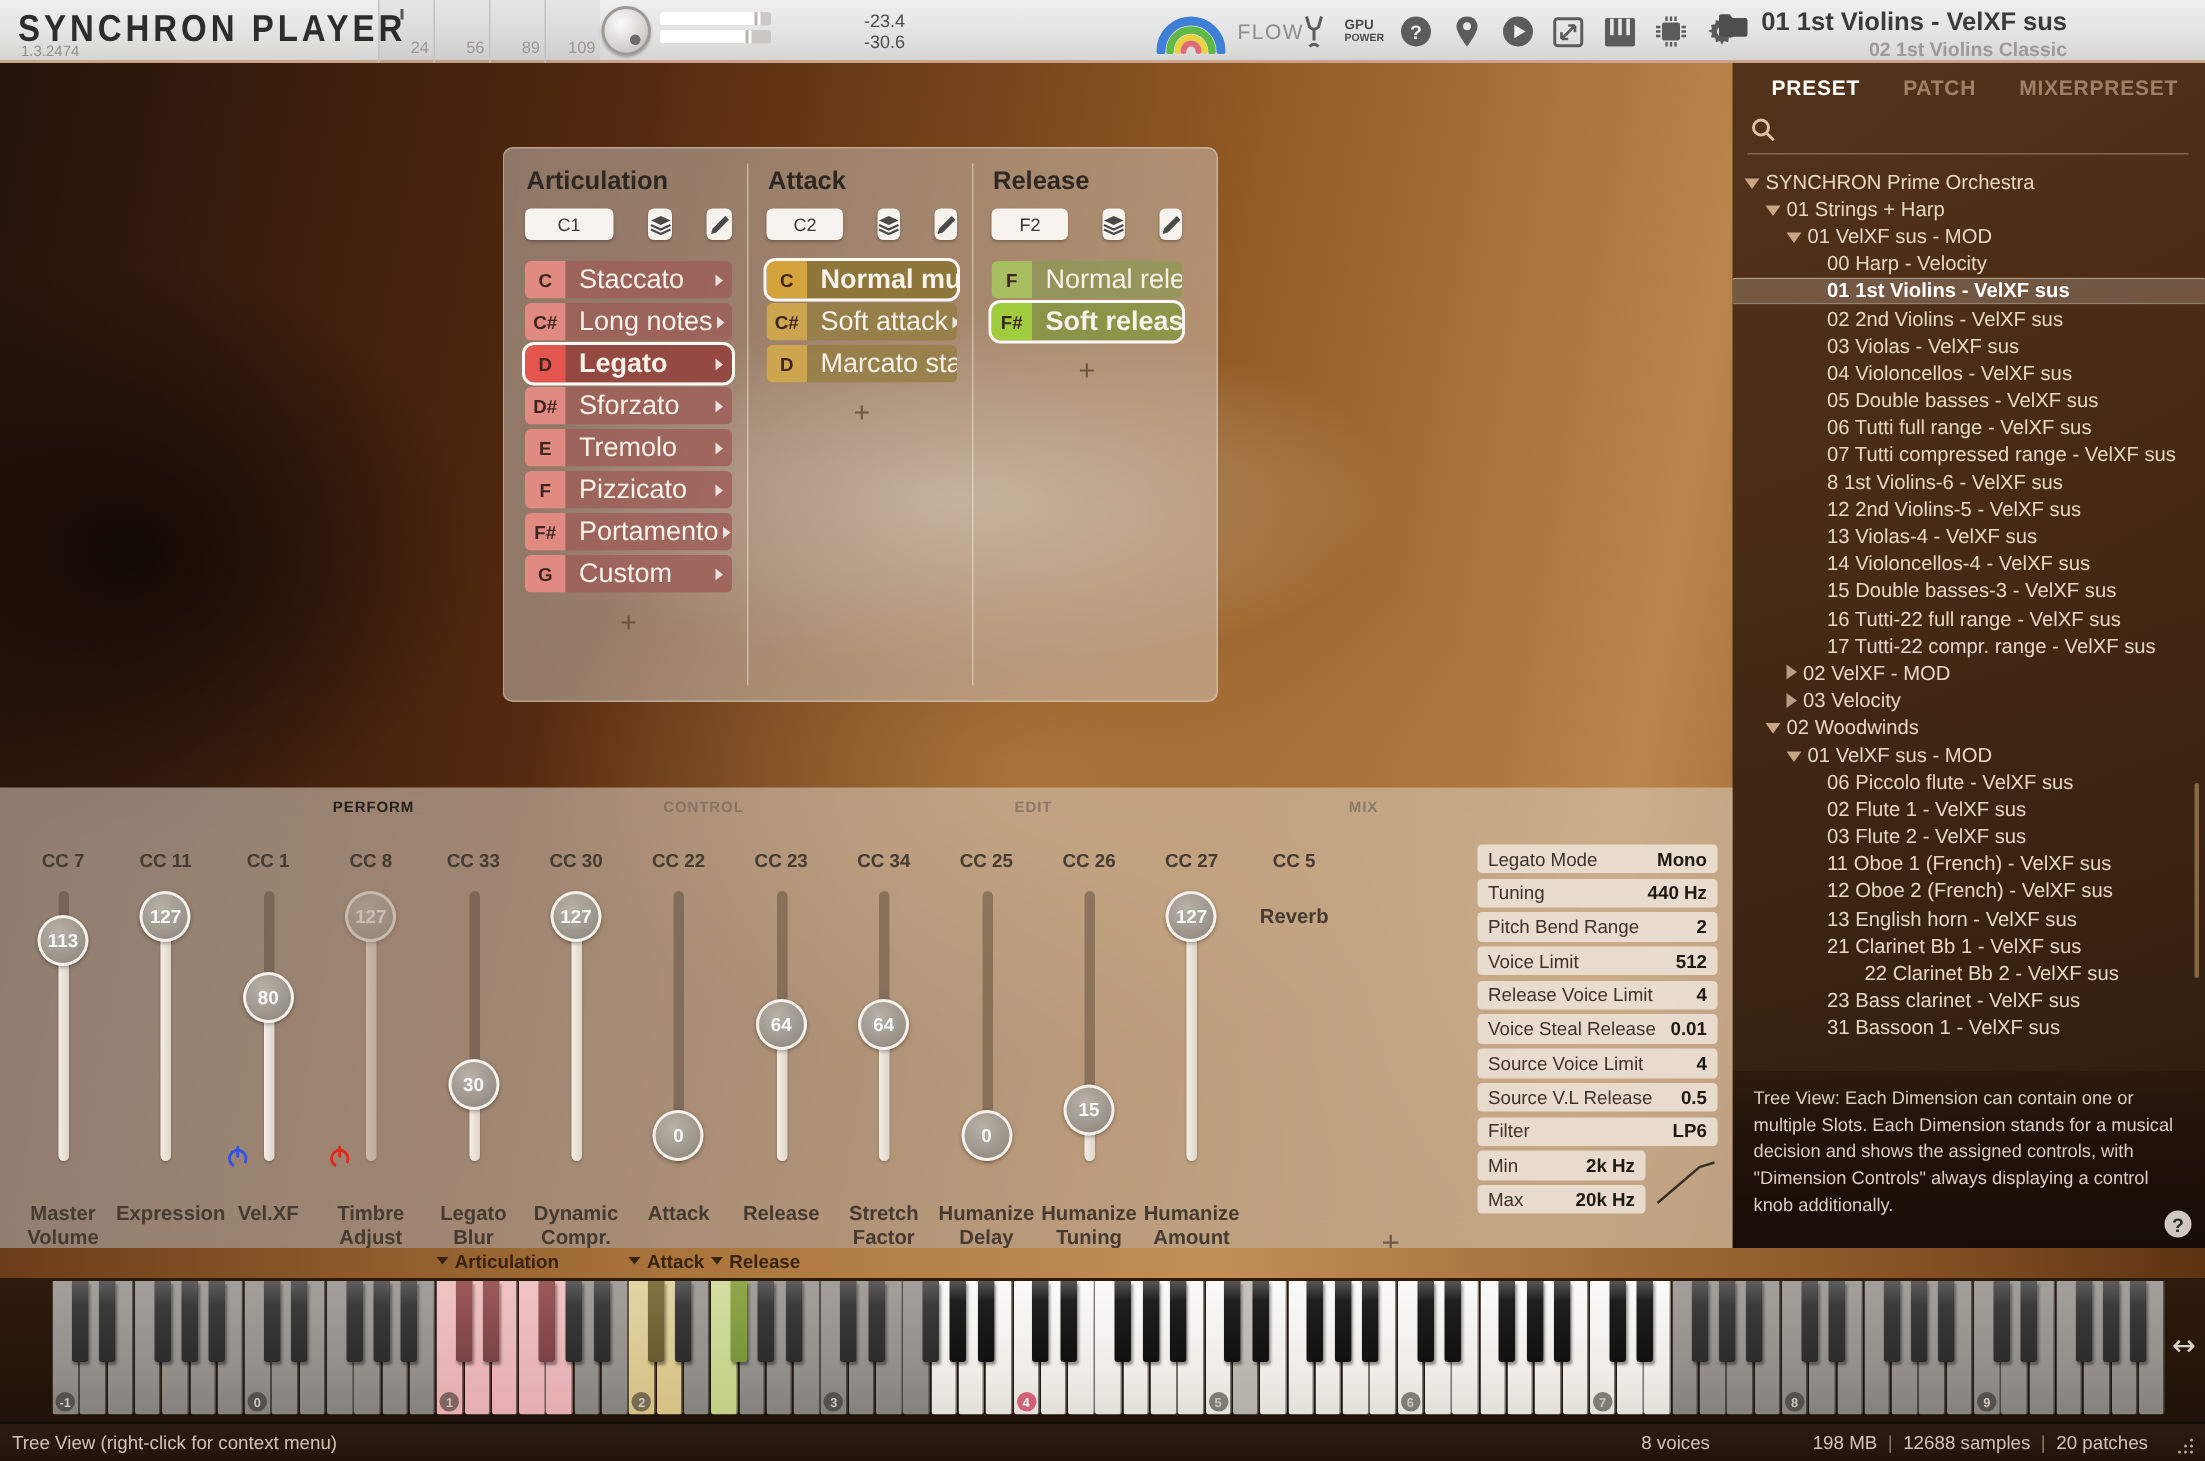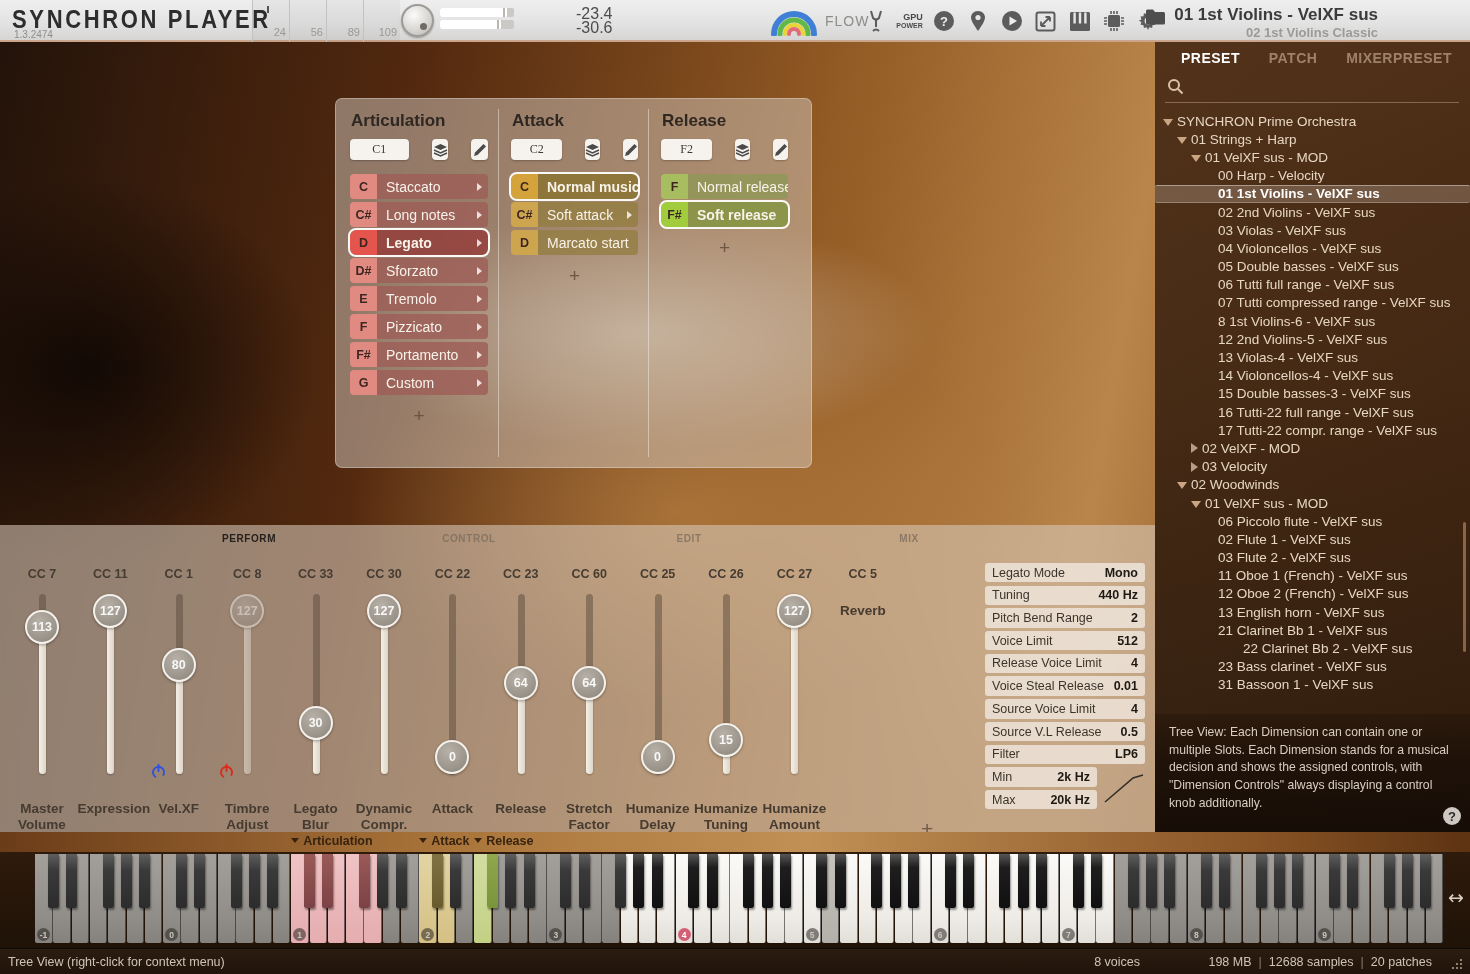--- a/index.html
+++ b/index.html
@@ -22,26 +22,26 @@
   .knob { position:absolute; left:401px; top:4px; width:33px; height:33px; border-radius:50%;
     background:radial-gradient(circle at 38% 32%, #fbfbfb 0%, #d9d7d4 55%, #b7b4b0 100%);
     border:2px solid #9d9a96; box-shadow:0 1px 2px rgba(0,0,0,.3); }
   .knob i { position:absolute; right:5px; bottom:5px; width:7px; height:7px; border-radius:50%;
     background:#6e6a66; }
   .meters { position:absolute; left:440px; top:8px; width:74px; height:26px; }
   .meter-track { position:relative; width:74px; height:9px; margin-bottom:3px;
     background:#cbc9c6; border-radius:2px; overflow:hidden; }
   .meter-fill { position:absolute; left:0; top:0; bottom:0; background:#fff; border-radius:1px; }
   .meter-notch { position:absolute; top:0; bottom:0; width:2px; background:#b9b6b2; }
-  .dbvals { position:absolute; left:576px; top:7px; font-size:16px; color:#4c4c4c; line-height:14px; }
+  .dbvals { position:absolute; left:576px; top:7px; font-size:12px; color:#4c4c4c; line-height:14px; }
   .flow { position:absolute; left:770px; top:6px; display:flex; align-items:center; gap:7px; }
   .flow-label { font-size:14px; color:#8f8d8a; letter-spacing:1px; }
   .tb-icons { position:absolute; left:864px; top:7px; display:flex; gap:11px; align-items:center; height:28px; }
   .tb-icons .icn { width:23px; height:23px; display:flex; align-items:center; justify-content:center; }
-  .gpu-badge { font-size:9px; font-weight:700; color:#4a4a4a; line-height:8px; text-align:right; width:30px; }
+  .gpu-badge { font-size:9px; font-weight:700; color:#4a4a4a; line-height:8px; text-align:left; width:30px; }
   .preset-title { position:absolute; right:92px; top:5px; display:flex; gap:8px; align-items:flex-start; }
   .preset-title .lines { text-align:right; }
   .pt-line1 { font-size:17px; font-weight:700; color:#3b3b3b; line-height:20px; white-space:nowrap; }
   .pt-line2 { font-size:13px; font-weight:700; color:#9c9a97; line-height:16px; white-space:nowrap; }
 
   
   #main { position:absolute; left:0; top:42px; width:1470px; height:906px;
     background:
       radial-gradient(ellipse 420px 170px at 640px 290px, rgba(232,220,200,.55), transparent 70%),
       radial-gradient(ellipse 500px 300px at 46% 52%, rgba(196,142,78,.55), transparent 65%),
@@ -81,32 +81,32 @@
     background:#cfc8c0; color:#2a2a2a; font-size:13px; font-weight:700; display:flex;
     align-items:center; justify-content:center; }
 
   
   #ks-panel { position:absolute; left:335px; top:56px; width:477px; height:370px;
     background:rgba(212,202,192,.5); border:1px solid rgba(255,255,255,.3); border-radius:7px;
     backdrop-filter:blur(6px); display:flex; padding:10px 10px 10px 12px; z-index:20; }
   .ks-col { width:150px; padding:0 10px 0 2px; display:flex; flex-direction:column; }
   .ks-col + .ks-col { border-left:1px solid rgba(250,244,238,.45); padding-left:12px; }
   .ks-title { font-size:17px; font-weight:700; color:#2f2822; margin:2px 0 8px 1px; }
-  .ks-selector { display:flex; gap:23px; margin-bottom:14px;font-family:Liberation Serif, serif; }
+  .ks-selector { display:flex; gap:23px; margin-bottom:14px; }
   .ks-keybox { width:88px; height:21px; background:#f6f3ef; border-radius:4px; font-size:12px;
     color:#3a3a3a; display:flex; align-items:center; justify-content:center;
     box-shadow:0 1px 2px rgba(0,0,0,.25); }
   .ks-iconbtn { width:25px; height:21px; background:#f6f3ef; border-radius:4px; display:flex;
     align-items:center; justify-content:center; box-shadow:0 1px 2px rgba(0,0,0,.25); }
   .slot { display:flex; align-items:stretch; height:25px; margin-bottom:3px; border-radius:4px;
     overflow:hidden; position:relative; }
   .slot.sel { outline:2px solid #fbf9f5; outline-offset:0; border-radius:6px; }
   .slot .k { width:27px; display:flex; align-items:center; justify-content:center; font-size:12.5px;
     font-weight:700; color:#3e2620; flex:0 0 auto; }
-  .slot .b { flex:1; display:flex; align-items:center; padding:0 6px 0 9px; font-size:14px;
+  .slot .b { flex:1; display:flex; align-items:center; padding:0 6px 0 9px; font-size:18px;
     color:#f8f2ea; }
   .slot .b .tx { flex:1; white-space:nowrap; overflow:hidden; }
   .slot .arrow { width:0; height:0; border-top:4px solid transparent; border-bottom:4px solid transparent;
     border-left:5px solid rgba(255,255,255,.8); margin-left:3px; }
   .slot.art .k { background:#e08a82; } .slot.art .b { background:rgba(158,94,88,.8); }
   .slot.art.sel .k { background:#e4554e; } .slot.art.sel .b { background:rgba(148,66,60,.88); font-weight:700; }
   .slot.atk .k { background:#cda54e; } .slot.atk .b { background:rgba(148,126,64,.78); }
   .slot.atk.sel .k { background:#d4a33c; } .slot.atk.sel .b { background:rgba(140,117,52,.88); font-weight:700; }
   .slot.rel .k { background:#a8bd60; } .slot.rel .b { background:rgba(142,152,86,.78); }
   .slot.rel.sel .k { background:#a0cc3e; } .slot.rel.sel .b { background:rgba(136,150,70,.9); font-weight:700; }
@@ -692,21 +692,21 @@
           <div class="slcol" style="left: 478.8px;">
             <div class="cc">CC 23</div>
             <div class="slider-area">
               <div class="track-top" style="height:89.4251968503937px"></div>
               <div class="track-bot" style="top:91.4251968503937px;height:93.5748031496063px"></div>
               <div class="slknob" style="top:77.4251968503937px">64</div>
             </div>
             <div class="sllabel">Release</div>
           </div>
           <div class="slcol" style="left: 547.2px;">
-            <div class="cc">CC 60</div>
+            <div class="cc">CC 34</div>
             <div class="slider-area">
               <div class="track-top" style="height:89.4251968503937px"></div>
               <div class="track-bot" style="top:91.4251968503937px;height:93.5748031496063px"></div>
               <div class="slknob" style="top:77.4251968503937px">64</div>
             </div>
             <div class="sllabel">Stretch Factor</div>
           </div>
           <div class="slcol" style="left: 615.6px;">
             <div class="cc">CC 25</div>
             <div class="slider-area">

